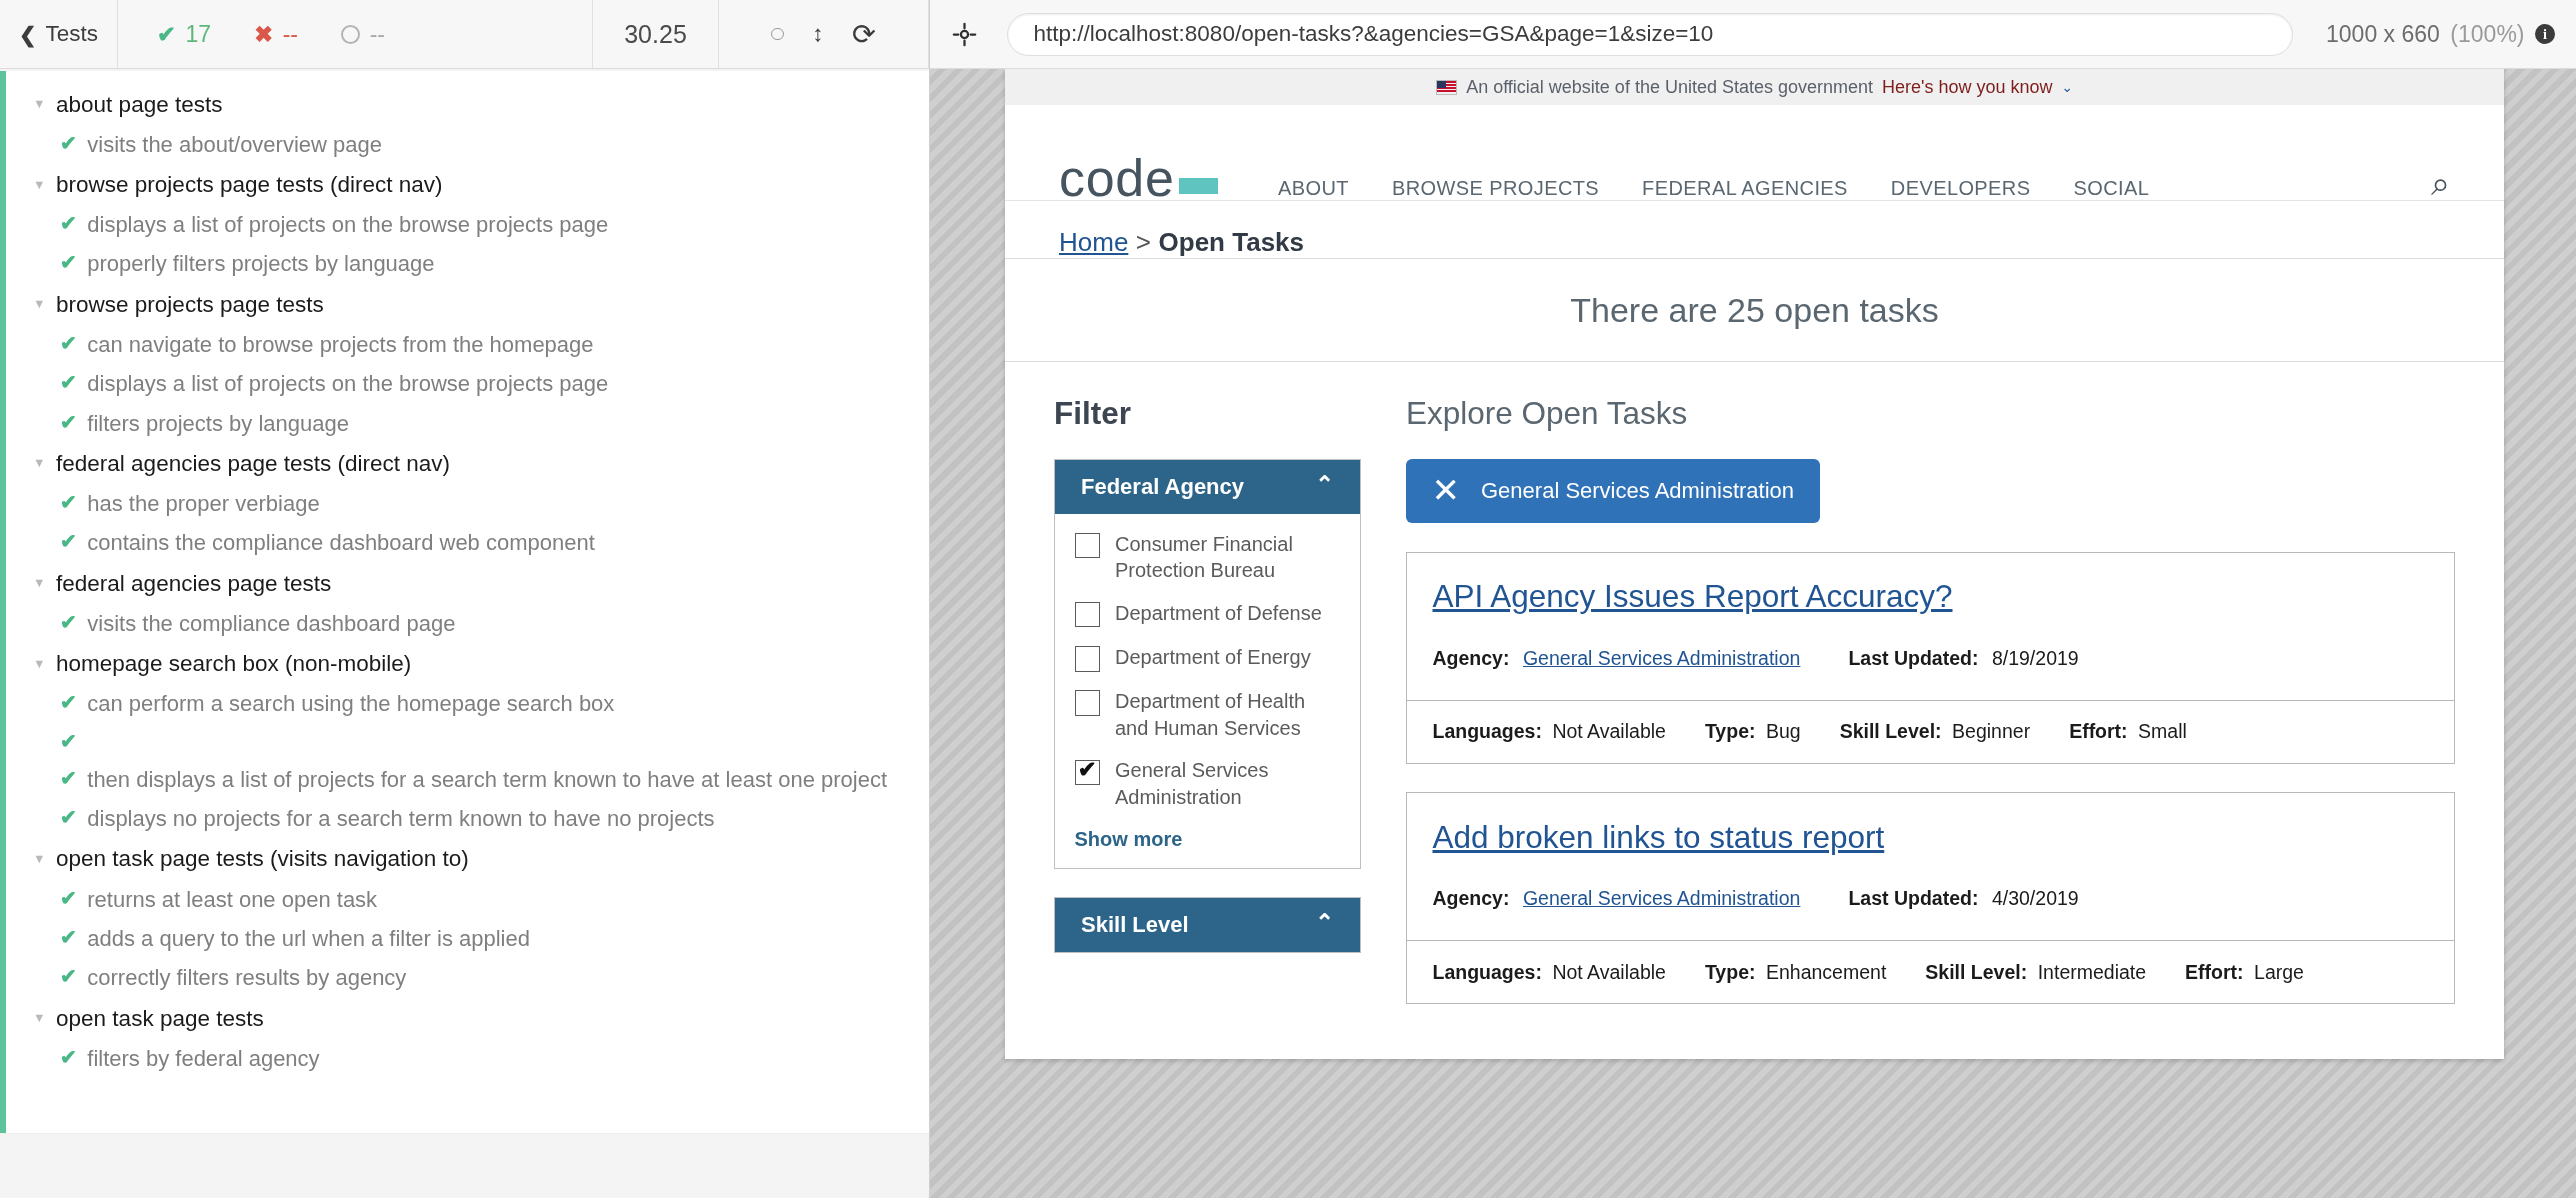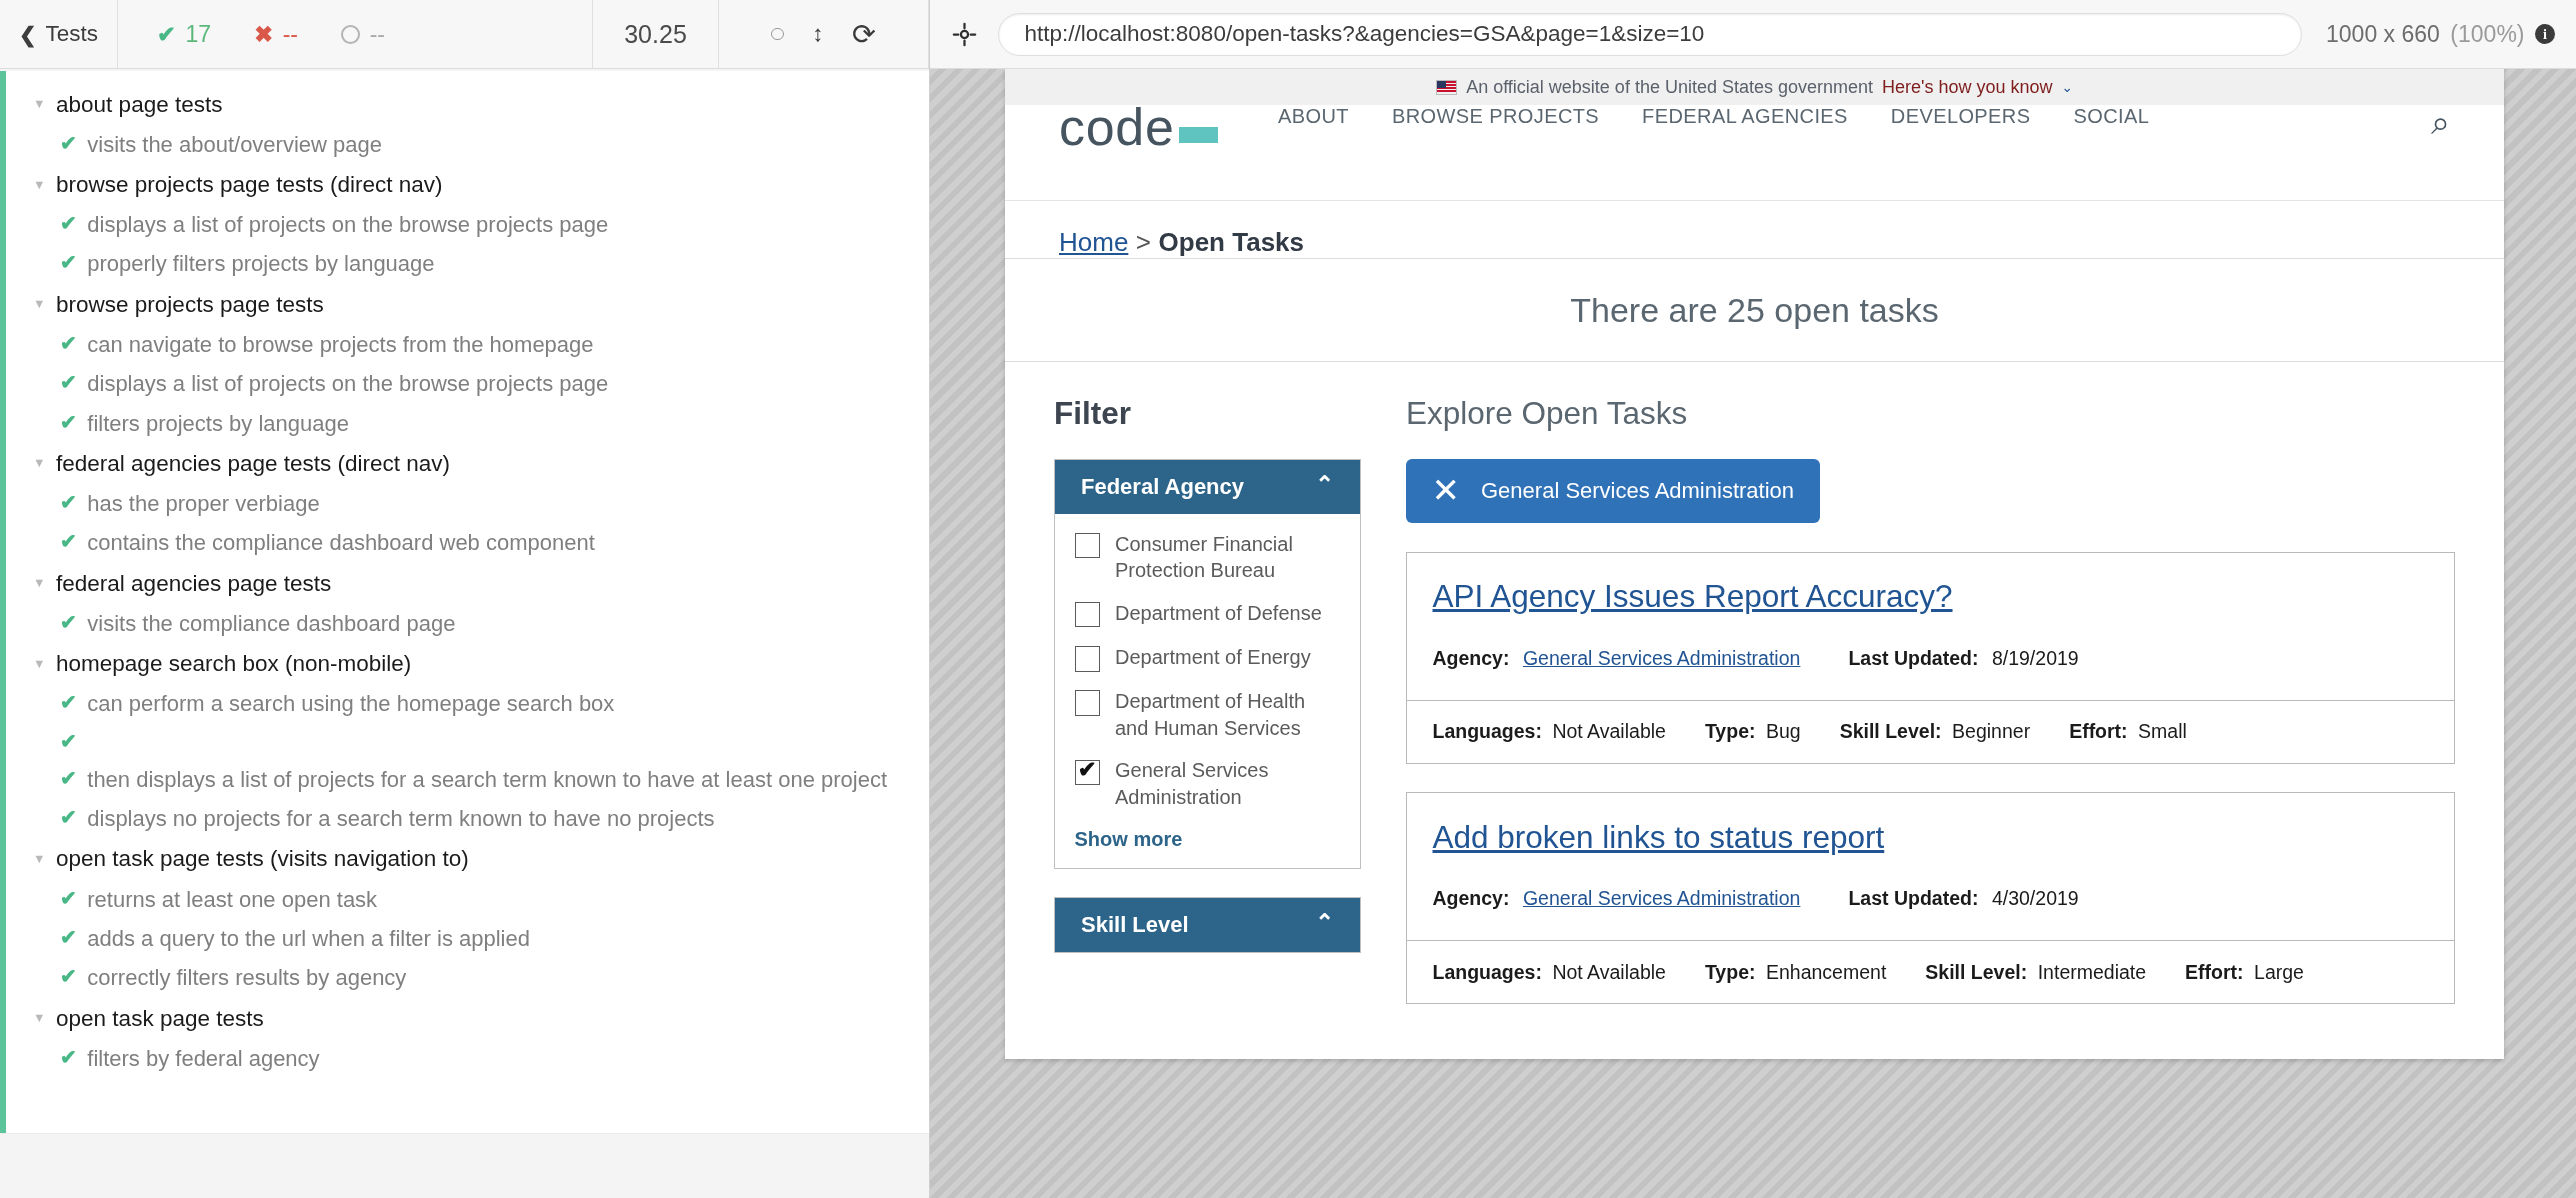--- a/index.html
+++ b/index.html
@@ -39,21 +39,21 @@
   .test-scroll { background: #ffffff; border-left: 6.7px solid #5bc49a; min-height: 1062px; padding: 13.5px 0 13.5px 0; box-shadow: 0 0.7px 1.5px rgba(0,0,0,.08); }
   .suite { display: flex; align-items: center; gap: 10.5px; padding: 7.5px 0 7.5px 27px; cursor: pointer; }
   .suite .caret { color: #b9b9b9; font-size: 12.7px; line-height: 1; }
   .suite .label { font-size: 22.5px; color: #1b1b1b; font-weight: 400; }
   .test { display: flex; align-items: flex-start; gap: 10.5px; padding: 6.7px 0 6.7px 54px; cursor: pointer; }
   .test .check { color: #4ab787; font-size: 20px; font-weight: 700; line-height: 1.15; }
   .test .label { font-size: 22px; color: #7f7f7f; }
 
   
   .preview { flex: 1; height: 1198px; position: relative; background: #efefef; }
-  .url-bar { height: 69px; background: #f7f7f7; border-bottom: 0.7px solid #dcdcdc; display: flex; align-items: center; padding: 0 21px; gap: 20px; }
+  .url-bar { height: 69px; background: #f7f7f7; border-bottom: 0.7px solid #dcdcdc; display: flex; align-items: center; padding: 0 21px; gap: 29px; }
   .selector-btn { font-size: 27px; color: #2f2f2f; cursor: pointer; display: flex; align-items: center; }
   .url-input {
     flex: 1; height: 43px; border-radius: 22px; background: #ffffff;
     border: 0.7px solid #dedede; box-shadow: inset 0 0.7px 2.2px rgba(0,0,0,.09);
     display: flex; align-items: center; padding: 0 25.5px; font-size: 22.5px; color: #3c3c3c;
     cursor: text; overflow: hidden; white-space: nowrap;
   }
   .vp-size { display: flex; align-items: center; gap: 10.5px; font-size: 23px; color: #6d6d6d; padding-left: 4.5px; }
   .vp-size .pct { color: #9a9a9a; }
   .info-i {
@@ -75,21 +75,21 @@
 
   
   .gov-banner { background: #f0f0f0; height: 36px; display: flex; align-items: center; justify-content: center; gap: 9px; font-size: 18px; color: #5b616b; }
   .flag-ico { width: 21px; height: 15px; display: inline-block; position: relative; border: 0.7px solid #bbb; overflow: hidden; }
   .flag-ico i { position: absolute; left: 0; right: 0; height: 1.6px; background: #c8102e; }
   .flag-ico b { position: absolute; left: 0; top: 0; width: 9px; height: 7.5px; background: #2a3560; }
   .gov-link { color: #7f1d1d; cursor: pointer; }
   .gov-caret { color: #205493; font-size: 13.5px; }
 
   
-  .site-nav { height: 96px; display: flex; align-items: flex-start; padding: 0 54px; border-bottom: 0.7px solid #e4e4e4; }
+  .site-nav { height: 96px; display: flex; align-items: flex-end; padding: 0 54px; border-bottom: 0.7px solid #e4e4e4; }
   .logo { display: flex; align-items: flex-end; font-size: 52px; font-weight: 400; color: #46545f; letter-spacing: 0.7px; line-height: .85; cursor: pointer; }
   .logo .ul { width: 39px; height: 16.5px; background: #5fc3c0; margin-left: 4.5px; margin-bottom: 6px; }
   .nav-links { display: flex; align-items: center; gap: 43px; margin-left: 60px; }
   .nav-links a { font-size: 20px; color: #5b6770; text-decoration: none; letter-spacing: 0.4px; cursor: pointer; }
   .nav-search { margin-left: auto; font-size: 34px; color: #46545f; cursor: pointer; line-height: 1; }
 
   
   .crumb { height: 58px; display: flex; align-items: flex-end; padding: 0 54px; font-size: 26px; color: #323a45; border-bottom: 0.7px solid #dcdcdc; }
   .crumb a { color: #205493; text-decoration: underline; cursor: pointer; }
   .crumb .sep { margin: 0 7.5px; color: #555; }

